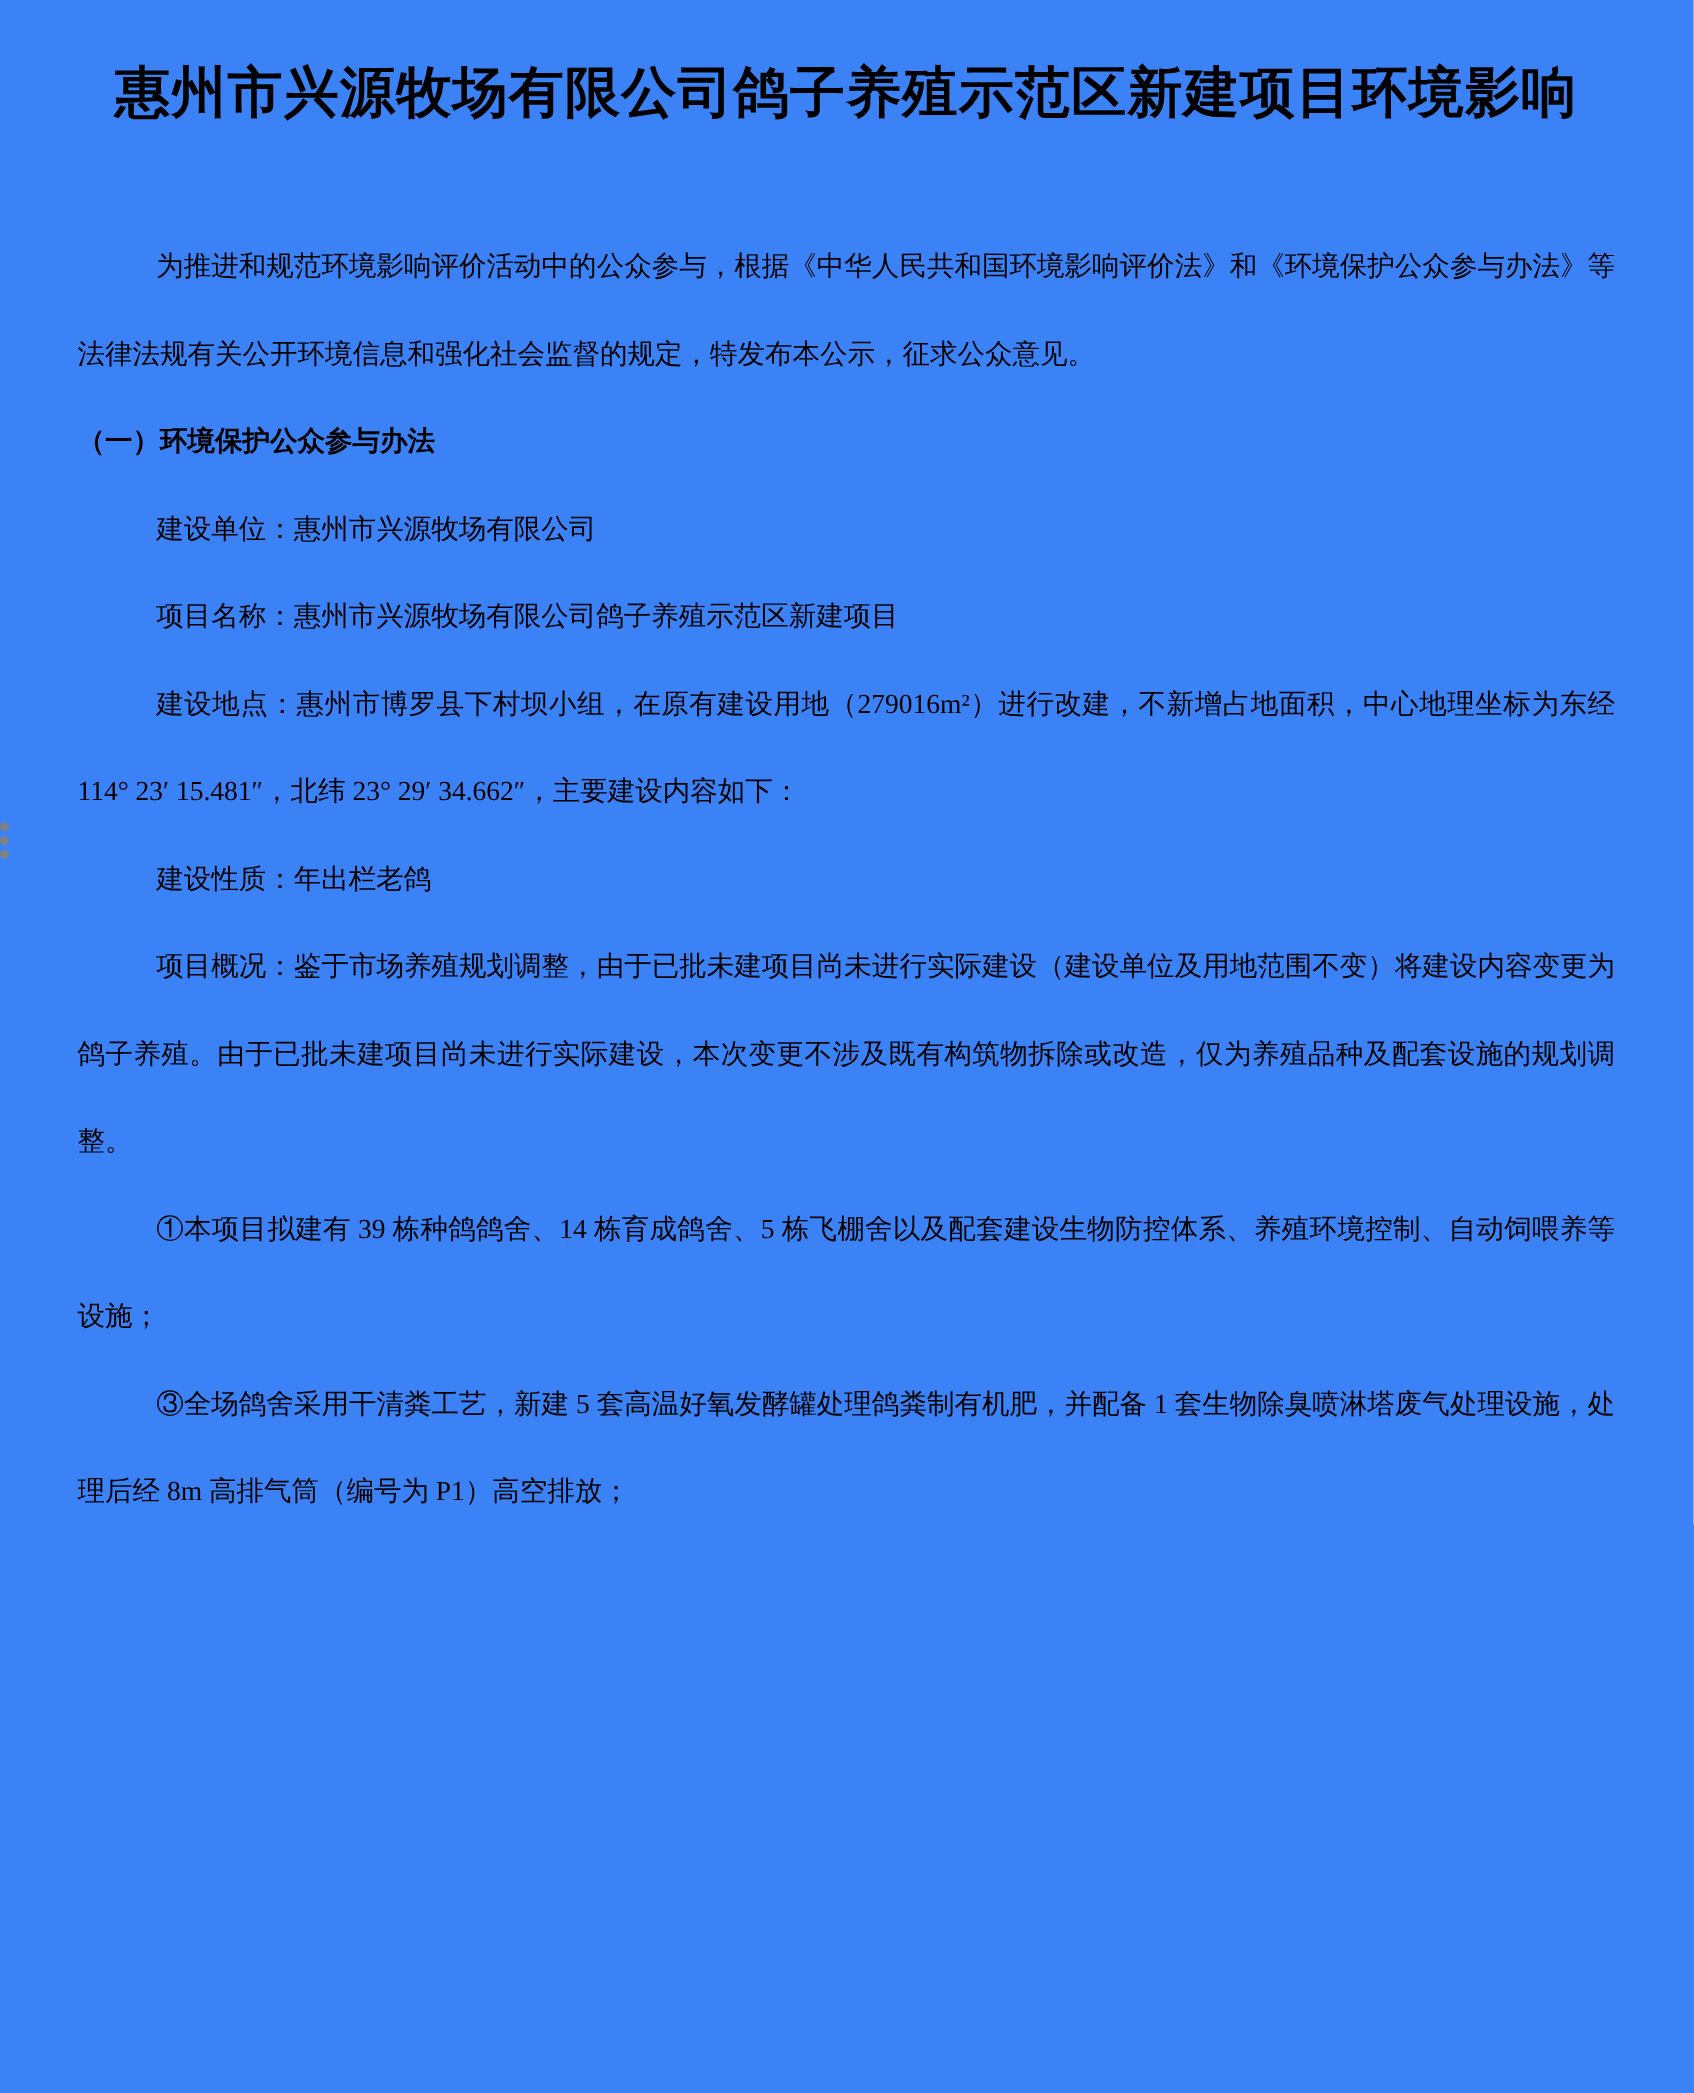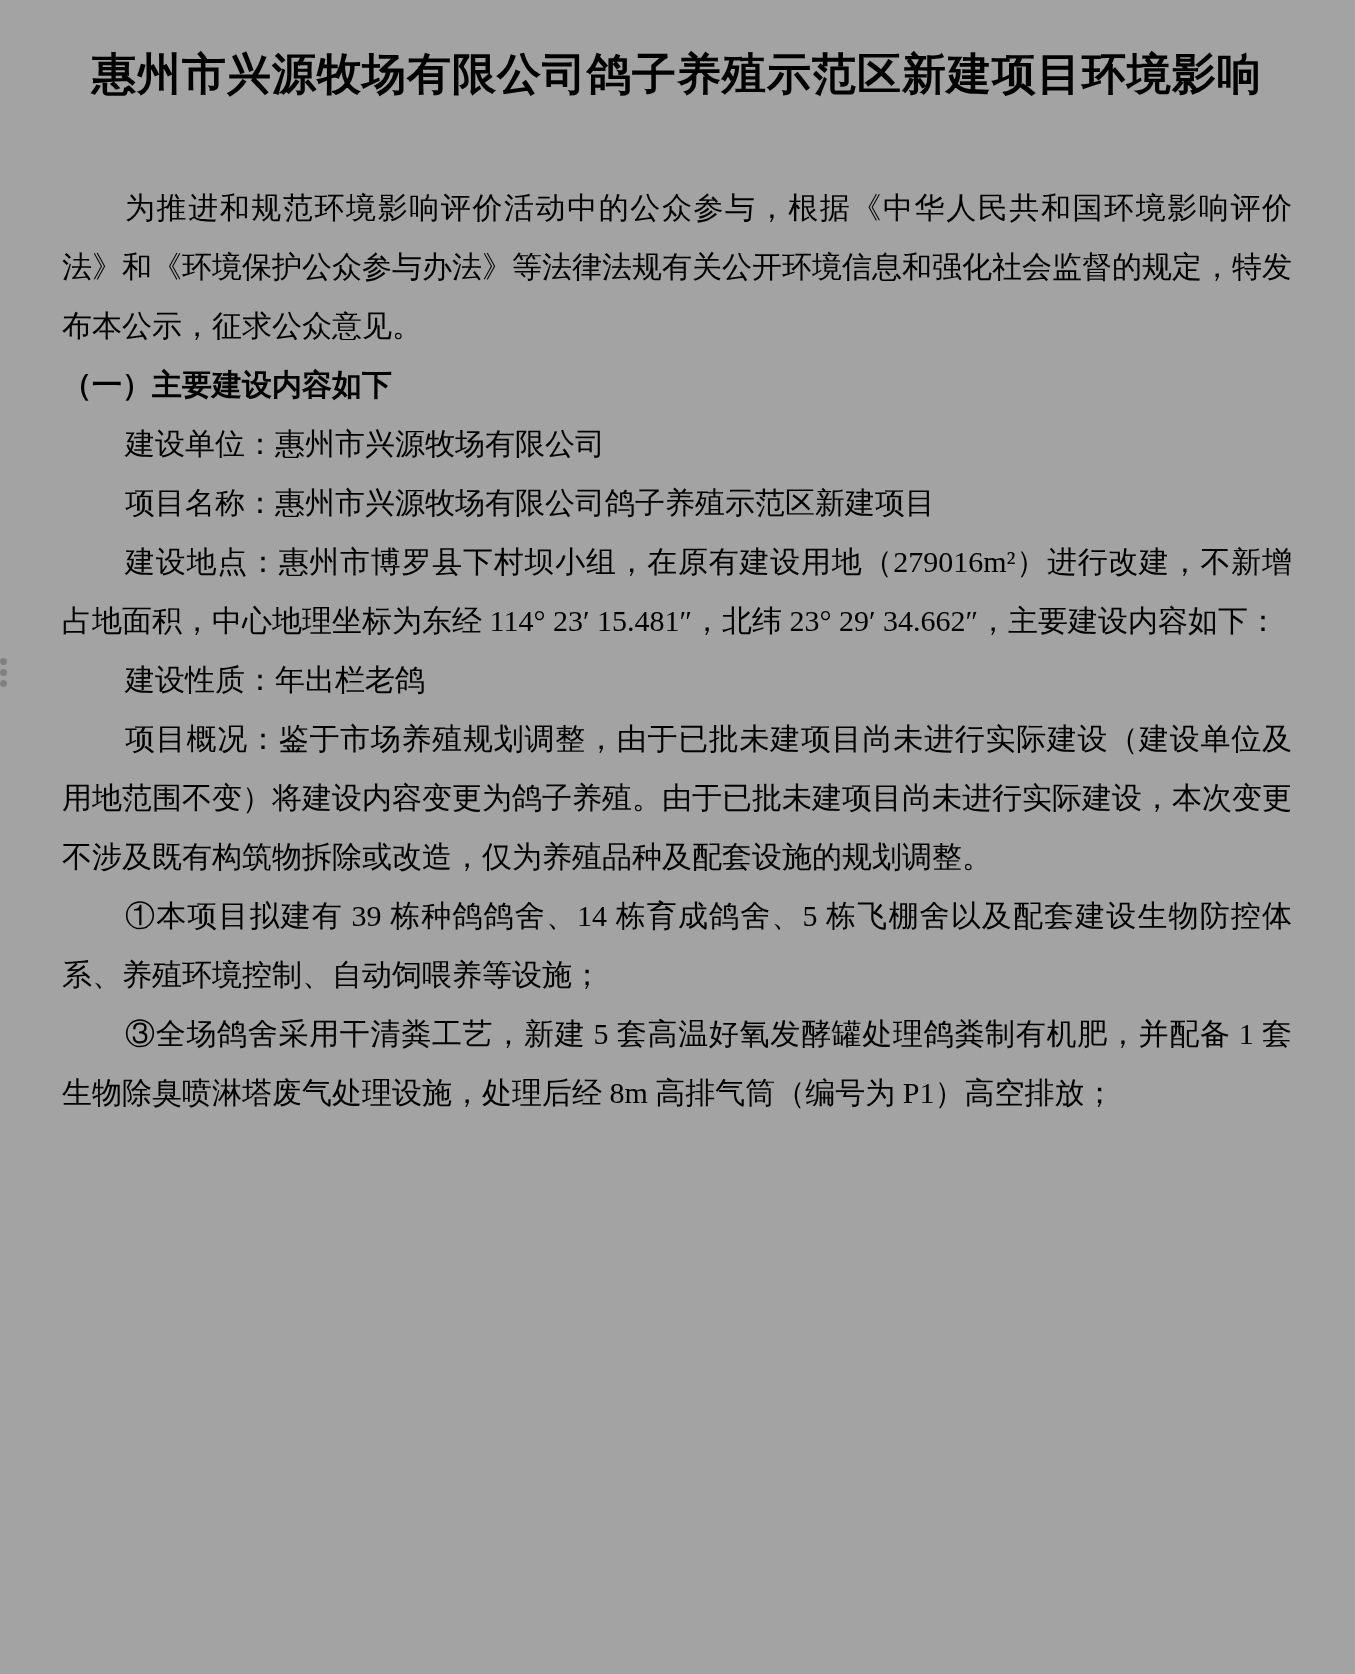--- a/index.html
+++ b/index.html
@@ -15,35 +15,35 @@
     color: #000000;
     font-family: "Liberation Serif", serif;
   }
   .page {
     position: absolute;
     left: 0; top: 0;
     width: 1355px;
     height: 1674px;
     box-sizing: border-box;
     padding: 28px 63px 0 62px;
-    background: #a3a3a3;
+    background: #3b82f6;
   }
   .doc-title {
     margin: 0 0 56px 0;
     font-size: 44px;
     font-weight: bold;
     text-align: center;
     line-height: 94px;
     letter-spacing: 1px;
   }
   .doc-title .title-line { display: block; }
   .body-text p, .body-text h2 {
     margin: 0;
-    font-size: 30px;
-    line-height: 59px;
+    font-size: 22px;
+    line-height: 70px;
     text-align: justify;
     text-justify: inter-ideograph;
   }
   .para-indent { text-indent: 63px; }
   .section-heading {
     font-weight: bold;
     font-size: 31px;
     text-indent: 0;
   }
   .side-dots {
@@ -74,21 +74,21 @@
     <span class="dot"></span>
   </div>
 
   <h1 class="doc-title">
     <span class="title-line">惠州市兴源牧场有限公司鸽子养殖示范区新建项目环境影响</span>
   </h1>
 
   <div class="body-text">
     <p class="para-indent">为推进和规范环境影响评价活动中的公众参与，根据《中华人民共和国环境影响评价法》和《环境保护公众参与办法》等法律法规有关公开环境信息和强化社会监督的规定，特发布本公示，征求公众意见。</p>
 
-    <h2 class="section-heading">（一）主要建设内容如下</h2>
+    <h2 class="section-heading">（一）环境保护公众参与办法</h2>
 
     <p class="para-indent">建设单位：惠州市兴源牧场有限公司</p>
 
     <p class="para-indent">项目名称：惠州市兴源牧场有限公司鸽子养殖示范区新建项目</p>
 
     <p class="para-indent">建设地点：惠州市博罗县下村坝小组，在原有建设用地（279016m²）进行改建，不新增占地面积，中心地理坐标为东经 114° 23′ 15.481″，北纬 23° 29′ 34.662″，主要建设内容如下：</p>
 
     <p class="para-indent">建设性质：年出栏老鸽</p>
 
     <p class="para-indent">项目概况：鉴于市场养殖规划调整，由于已批未建项目尚未进行实际建设（建设单位及用地范围不变）将建设内容变更为鸽子养殖。由于已批未建项目尚未进行实际建设，本次变更不涉及既有构筑物拆除或改造，仅为养殖品种及配套设施的规划调整。</p>

